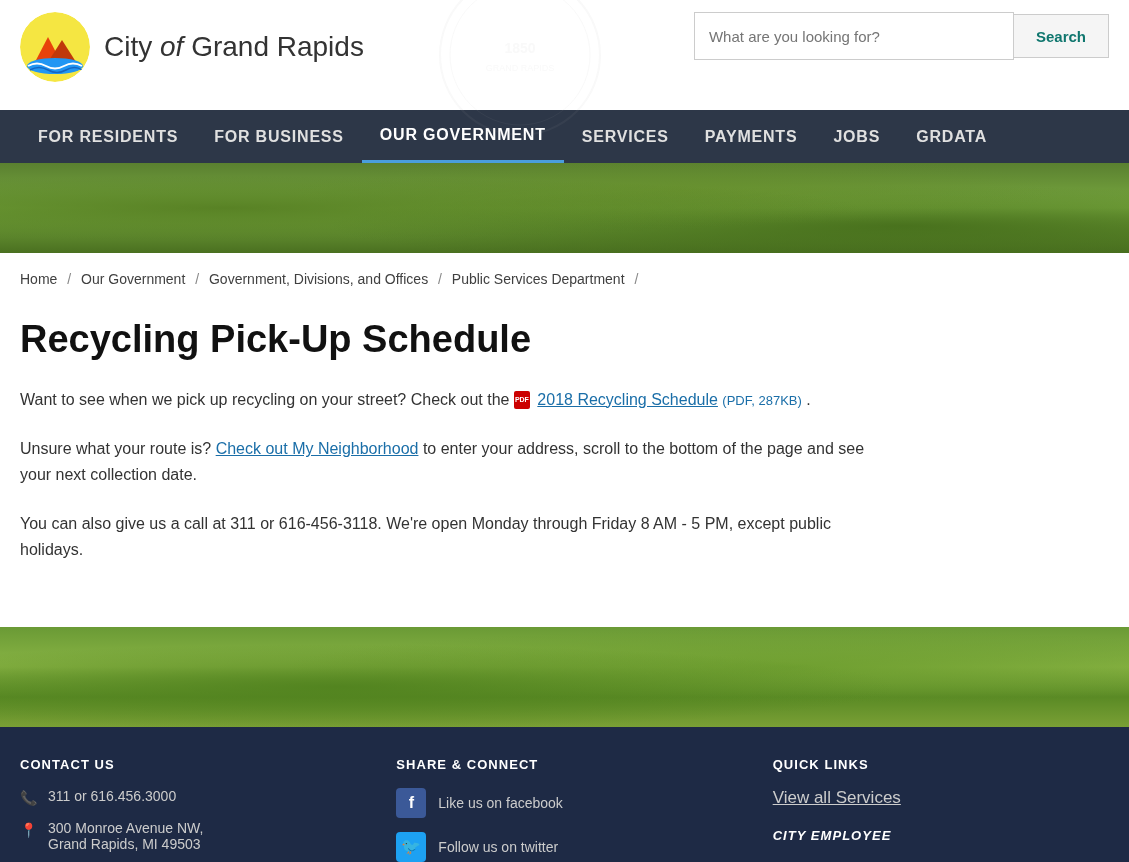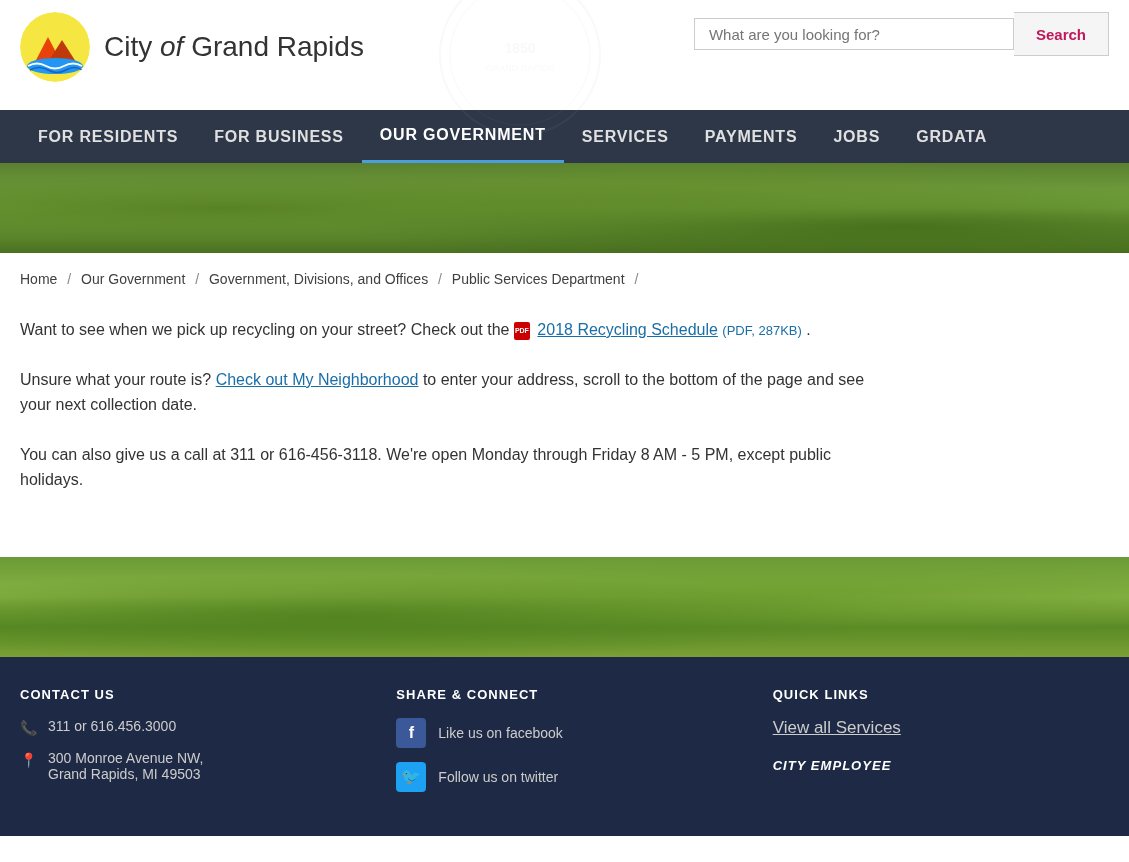--- a/index.html
+++ b/index.html
@@ -53,37 +53,37 @@
       justify-content: center;
     }
     .search-area {
       margin-left: auto;
       display: flex;
       align-items: center;
       gap: 0;
     }
     .search-input {
       width: 320px;
-      height: 32px;
+      height: 48px;
       border: 1px solid #ccc;
       padding: 0 14px;
       font-size: 15px;
       color: #999;
       outline: none;
     }
     .search-button {
       height: 44px;
       padding: 0 22px;
       background: #f5f5f5;
       border: 1px solid #ccc;
       border-left: none;
       font-size: 15px;
       font-weight: 600;
       cursor: pointer;
-      color: #be185d;
+      color: #0f766e;
     }
 
     
     .nav-bar {
       background: #2d3748;
       display: flex;
       align-items: center;
       padding: 0 20px;
       min-height: 52px;
     }
@@ -314,20 +314,21 @@
   <span class="breadcrumb-sep">/</span>
   <a>Our Government</a>
   <span class="breadcrumb-sep">/</span>
   <a>Government, Divisions, and Offices</a>
   <span class="breadcrumb-sep">/</span>
   <a>Public Services Department</a>
   <span class="breadcrumb-sep">/</span>
 </div>
 
 <div class="main-content">
+  <h1 class="page-title">Recycling Pick-Up Schedule</h1>
 
   <p class="content-text">
     <span>Want to see when we pick up recycling on your street? Check out the </span>
     <span class="pdf-icon">PDF</span>
     <a>2018 Recycling Schedule</a>
     <span class="pdf-label"> <span>(PDF, 287KB)</span></span>
     <span>.</span>
   </p>
 
   <p class="content-text">

